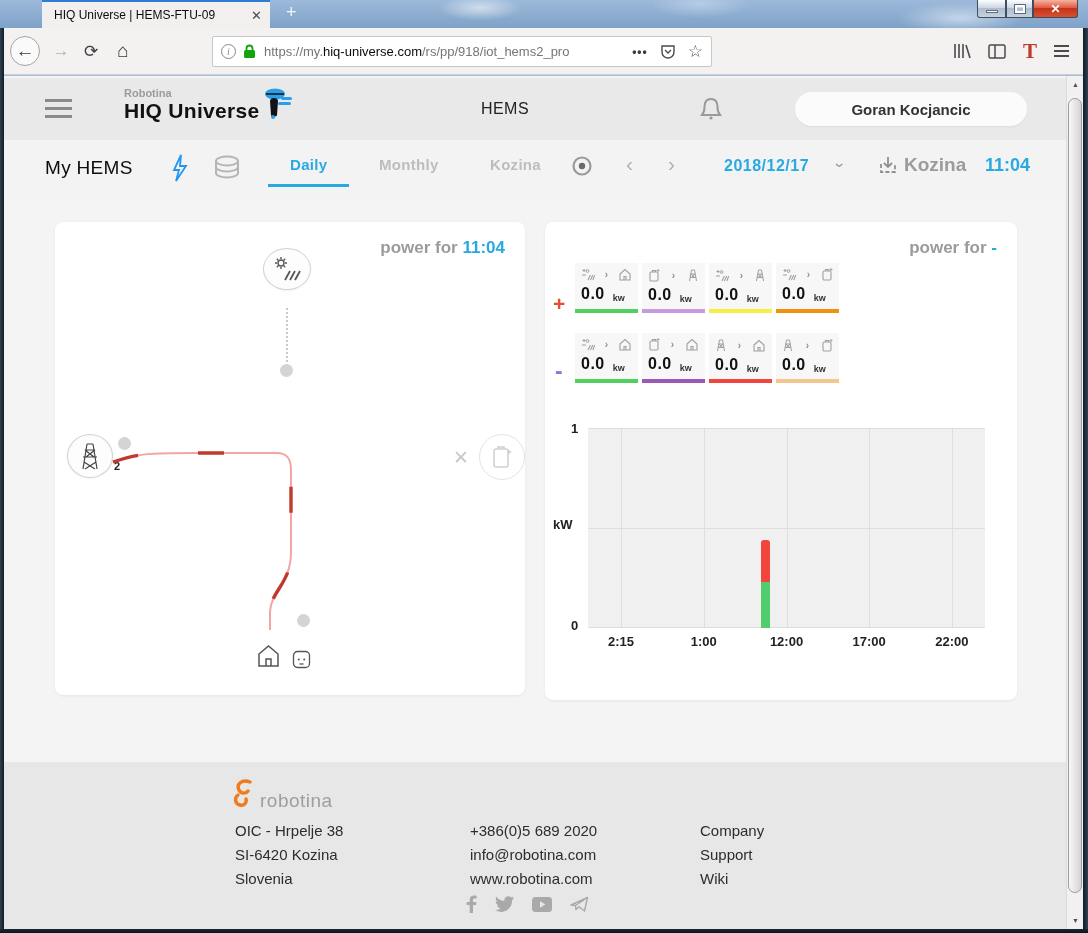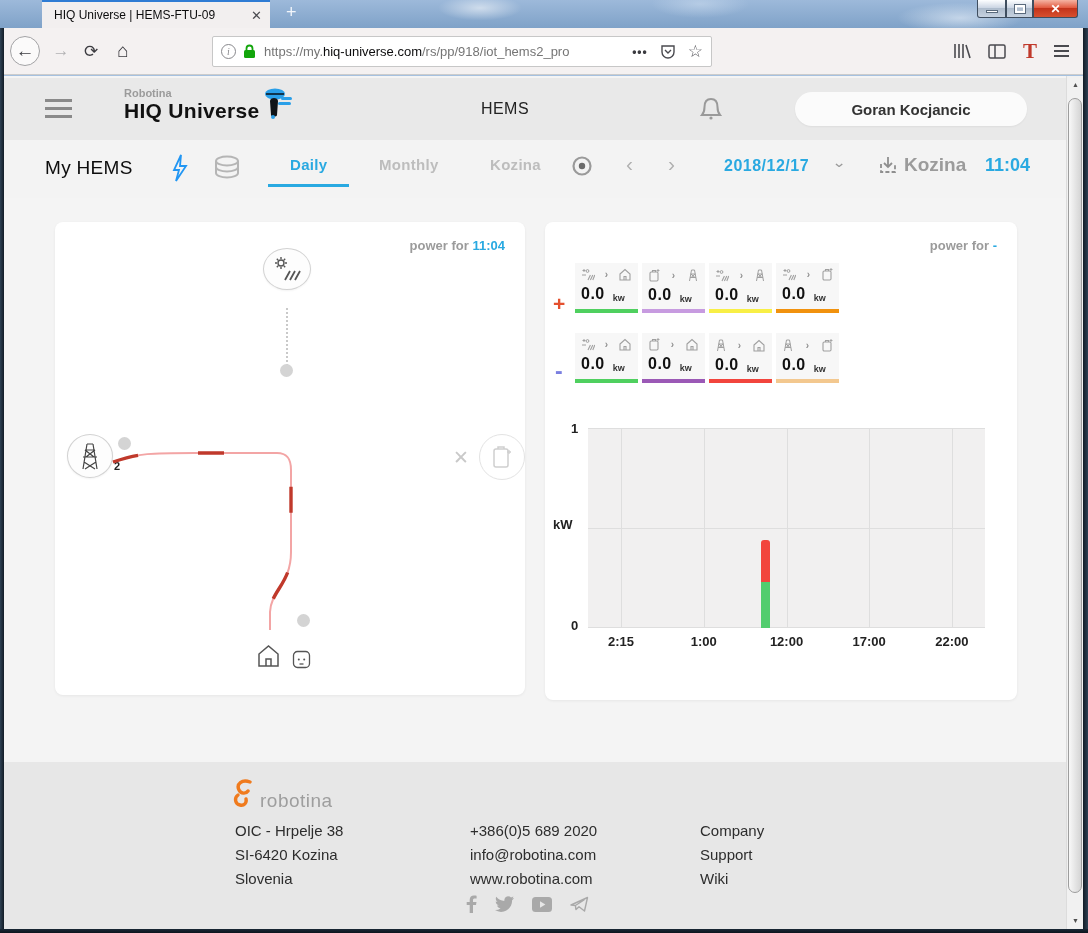--- a/index.html
+++ b/index.html
@@ -94,21 +94,21 @@
   .chev-l { left:622px; } .chev-r { left:664px; }
   .nav-date { position:absolute; left:720px; top:17px; font-size:16px; font-weight:700; color:#29a9e1; letter-spacing:.5px; }
   .chev-d { position:absolute; left:828px; top:12px; font-size:17px; color:#9a9a9a; transform:scaleY(.8); }
   .ic-dl { position:absolute; left:873px; top:14px; }
   .nav-site { position:absolute; left:900px; top:14px; font-size:19px; font-weight:700; color:#9b9b9b; }
   .nav-time { position:absolute; left:981px; top:15px; font-size:18px; font-weight:700; color:#29a9e1; }
   .band-main { position:absolute; left:0; top:122px; width:100%; height:564px; background:#f4f4f4; }
   .card { position:absolute; background:#fff; border-radius:8px; box-shadow:0 1px 3px rgba(0,0,0,.06); }
   .card-left { left:51px; top:24px; width:470px; height:473px; }
   .card-right { left:541px; top:24px; width:472px; height:478px; }
-  .powerfor { position:absolute; right:20px; top:16px; font-size:13px; font-weight:700; color:#9b9b9b; }
+  .powerfor { position:absolute; right:20px; top:16px; font-size:17px; font-weight:700; color:#9b9b9b; }
   .powerfor b { color:#29a9e1; }
   
   .node { position:absolute; border:1px solid #d2d2d2; border-radius:50%; background:#fdfdfd;
     display:flex; align-items:center; justify-content:center; box-shadow:0 1px 2px rgba(0,0,0,.05); }
   .node-solar { left:208px; top:26px; width:48px; height:42px; }
   .node-grid { left:12px; top:212px; width:46px; height:44px; }
   .grid-num { position:absolute; left:59px; top:238px; font-size:11px; font-weight:700; color:#222; }
   .dotline { position:absolute; left:231px; top:86px; height:58px; border-left:2px dotted #c9c9c9; }
   .gdot { position:absolute; width:13px; height:13px; border-radius:50%; background:#d4d4d4; }
   .flow-svg { position:absolute; left:0; top:0; }

